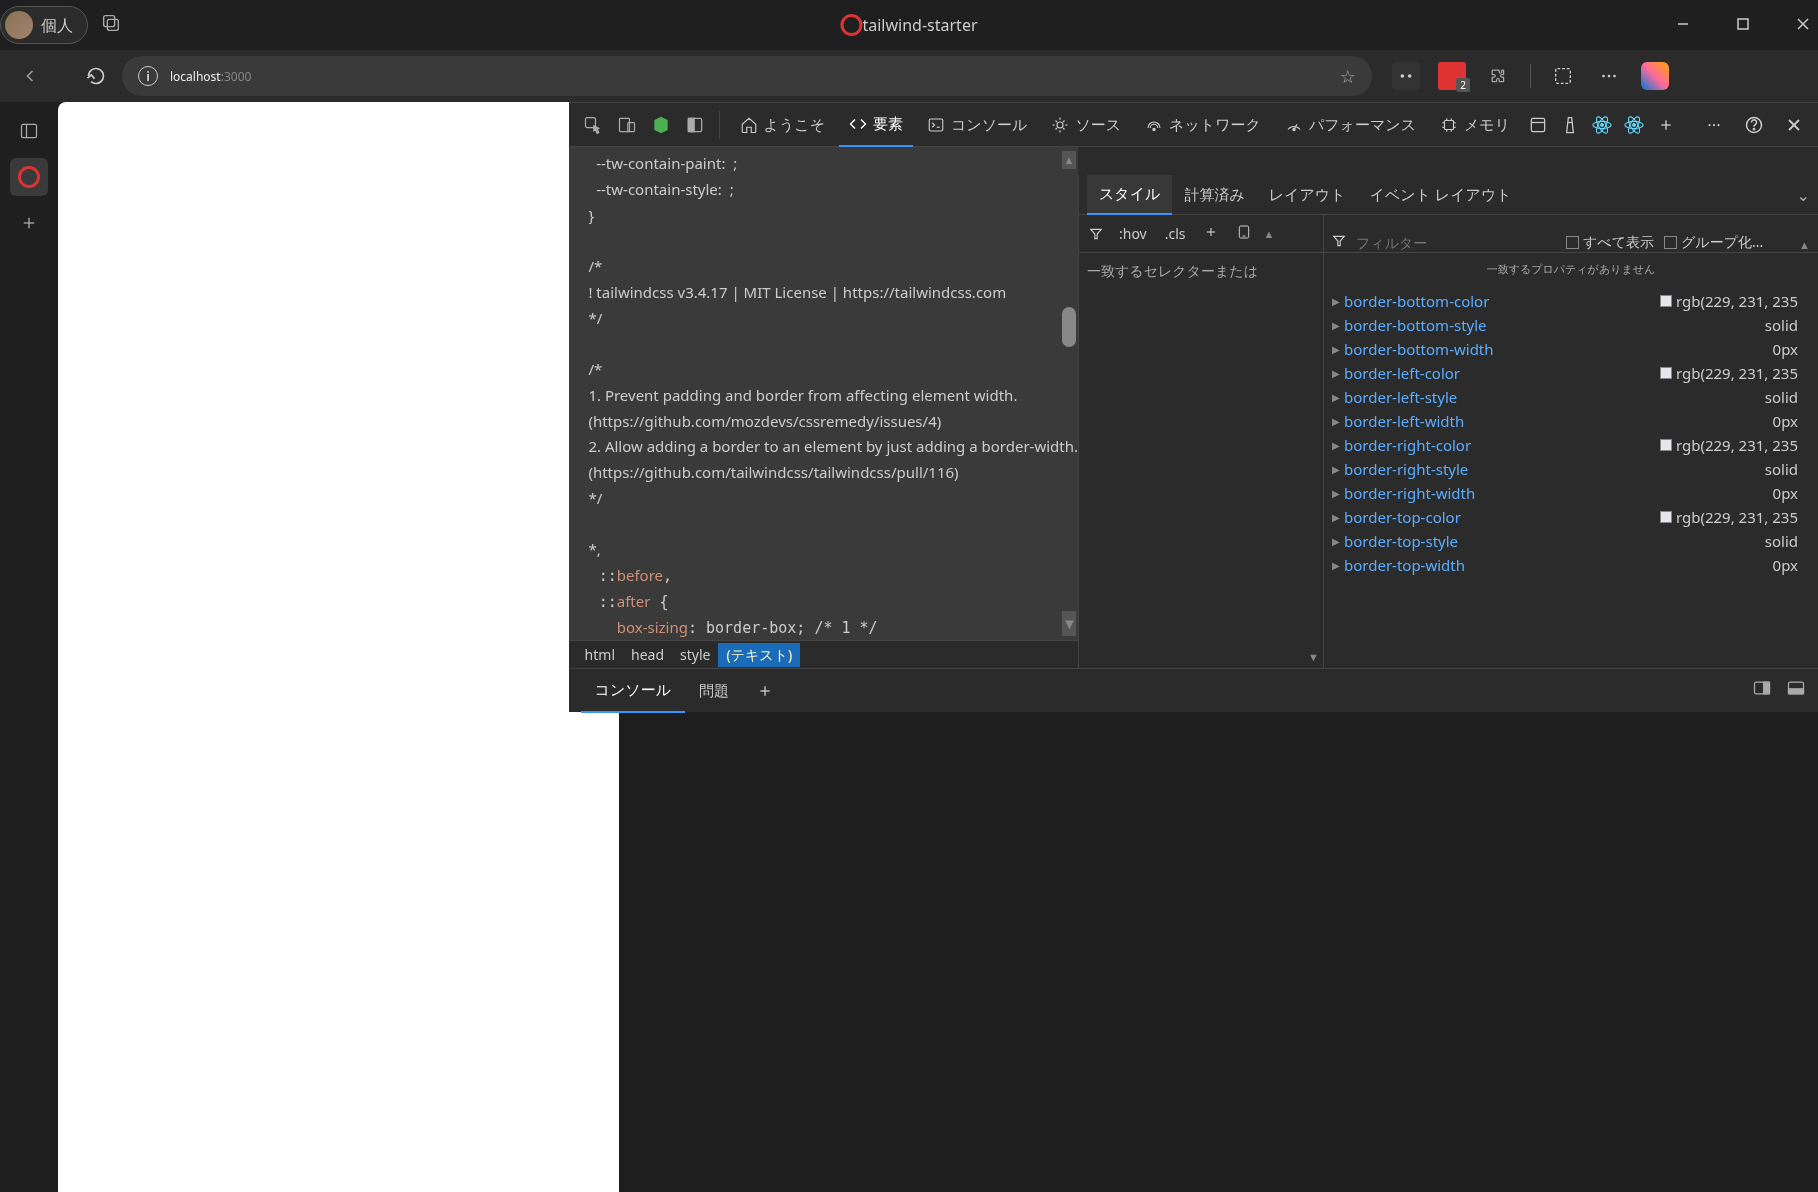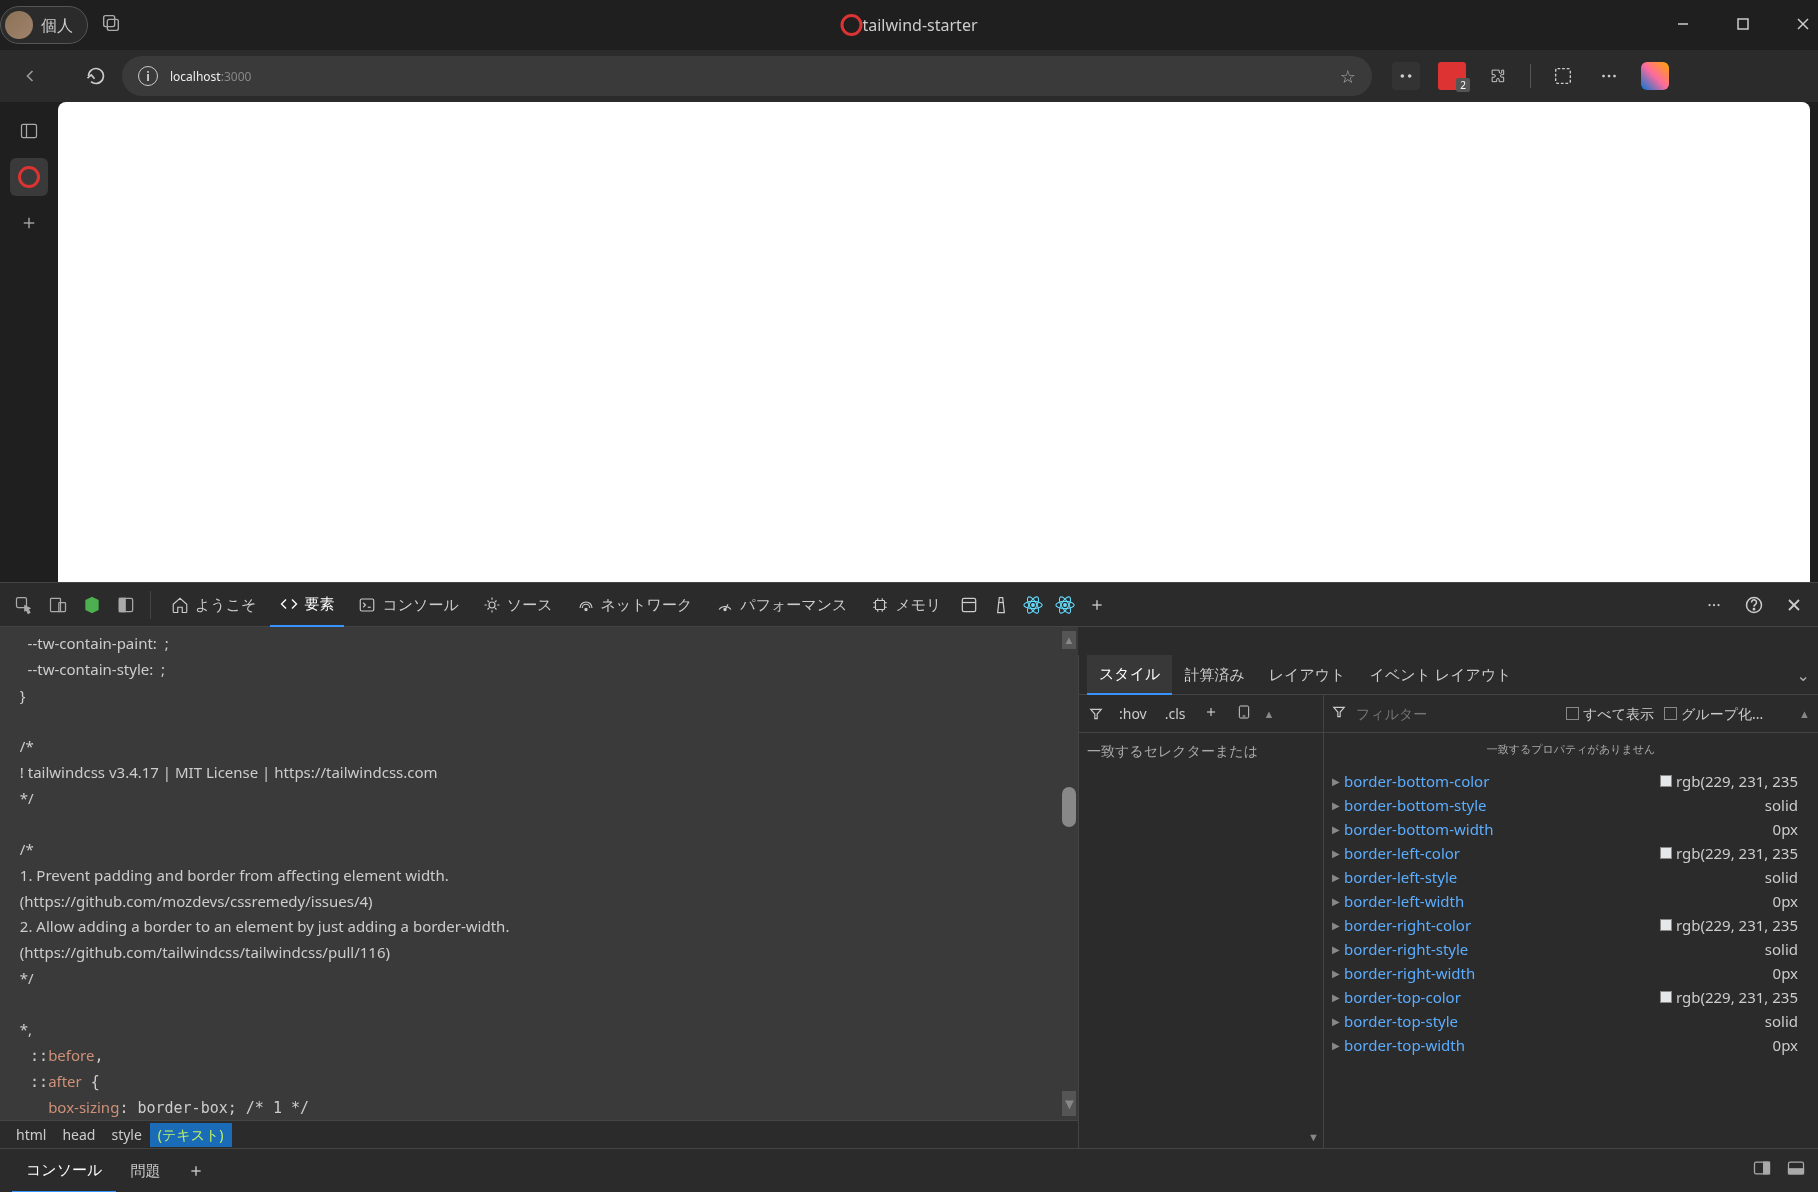--- a/index.html
+++ b/index.html
@@ -30,21 +30,21 @@
 .copilot-icon { background: linear-gradient(45deg, #0078d4, #ff6b9d, #ffa500); border-radius: 6px; }
 .divider { width: 1px; height: 24px; background: #555; }
 
 
 .main-area { flex: 1; display: flex; overflow: hidden; }
 .left-sidebar { width: 58px; background: #1f1f1f; display: flex; flex-direction: column; align-items: center; padding-top: 10px; gap: 8px; }
 .sidebar-item { width: 38px; height: 38px; display: flex; align-items: center; justify-content: center; border-radius: 6px; cursor: pointer; color: #aaa; }
 .sidebar-item.active { background: #3a3a3a; }
 .sidebar-item .opera-dot { width: 22px; height: 22px; border-radius: 50%; border: 3px solid #d33; }
 
-.content-area { flex: 1; display: flex; flex-direction: column; }
+.content-area { flex: 1; display: flex; flex-direction: row; }
 .page-viewport { flex: 1; background: #fff; margin: 0 8px 0 0; border-radius: 8px 8px 0 0; }
 
 
 .devtools { height: 610px; background: #2b2b2b; display: flex; flex-direction: column; border-top: 1px solid #444; margin-left: -58px; }
 .devtools-tabs { height: 44px; display: flex; align-items: center; padding: 0 10px; gap: 4px; border-bottom: 1px solid #444; position: relative; }
 .dt-left-icons { display: flex; gap: 6px; align-items: center; border-right: 1px solid #444; padding-right: 10px; margin-right: 6px; }
 .dt-icon { width: 28px; height: 28px; display: flex; align-items: center; justify-content: center; cursor: pointer; color: #aaa; border-radius: 4px; }
 .dt-icon.green svg { fill: #4caf50; }
 .dt-tab { display: flex; align-items: center; gap: 6px; padding: 0 10px; height: 44px; cursor: pointer; color: #ccc; font-size: 15px; }
 .dt-tab.active { border-bottom: 2px solid #3794ff; color: #fff; }
@@ -55,37 +55,37 @@
 .dt-main { flex: 1; display: flex; flex-direction: column; overflow: hidden; }
 .code-view { flex: 1; overflow: auto; padding: 4px 0 4px 12px; font-family: 'Consolas', monospace; font-size: 15px; line-height: 1.65; color: #ccc; background: #3a3a3a; position: relative; }
 .code-view .kw-orange { color: #ce9178; }
 .code-view .comment { color: #ccc; }
 .code-scroll-top { position: absolute; right: 2px; top: 4px; color: #888; font-size: 11px; background: #555; width: 14px; text-align: center; }
 .code-scroll-mid { position: absolute; right: 2px; top: 160px; color: #888; background: #888; width: 14px; height: 40px; border-radius: 7px; }
 .code-scroll-bot { position: absolute; right: 2px; bottom: 4px; color: #888; background: #555; width: 14px; text-align: center; }
 
 .breadcrumb-bar { height: 28px; background: #2b2b2b; border-top: 1px solid #444; display: flex; align-items: center; padding: 0 8px; font-size: 14px; gap: 0; }
 .breadcrumb-bar span { padding: 2px 8px; color: #ccc; cursor: pointer; }
-.breadcrumb-bar span.active { background: #1a6bb8; color: #bef264; }
+.breadcrumb-bar span.active { background: #1a6bb8; color: #fef9c3; }
 
 .dt-side { width: 740px; display: flex; flex-direction: column; border-left: 1px solid #444; margin-top: 28px; }
 .side-tabs { height: 40px; display: flex; align-items: center; padding: 0 8px; border-bottom: 1px solid #444; position: relative; gap: 0; }
 .side-tab { padding: 0 12px; height: 40px; display: flex; align-items: center; cursor: pointer; color: #ccc; font-size: 15px; }
 .side-tab.active { color: #fff; border-bottom: 2px solid #3794ff; background: #383838; }
 .side-chevron { margin-left: auto; color: #aaa; cursor: pointer; }
 
 .side-body { flex: 1; display: flex; overflow: hidden; }
 .styles-pane { width: 245px; border-right: 1px solid #444; display: flex; flex-direction: column; }
 .styles-toolbar { height: 38px; display: flex; align-items: center; padding: 0 6px; gap: 6px; border-bottom: 1px solid #444; font-size: 13px; }
 .filter-btn { display: flex; align-items: center; gap: 4px; padding: 2px 4px; cursor: pointer; color: #ccc; }
 .styles-toolbar .chip { padding: 2px 6px; cursor: pointer; color: #ccc; font-size: 14px; }
 .styles-empty { padding: 8px; color: #aaa; font-size: 14px; }
 
 .computed-pane { flex: 1; display: flex; flex-direction: column; overflow: hidden; }
-.computed-toolbar { height: 38px; display: flex; align-items: center; padding: 0 8px; gap: 10px; border-bottom: 1px solid #444; font-size: 14px; }
+.computed-toolbar { height: 38px; display: flex; align-items: flex-end; padding: 0 8px; gap: 10px; border-bottom: 1px solid #444; font-size: 14px; }
 .computed-toolbar input[type=text] { background: transparent; border: none; color: #ccc; outline: none; flex: 0 0 90px; font-size: 14px; }
 .cb-label { display: flex; align-items: center; gap: 4px; color: #ccc; cursor: pointer; }
 .cb-label .cb { width: 13px; height: 13px; border: 1px solid #888; }
 .computed-msg { padding: 8px; color: #aaa; font-size: 11px; text-align: center; }
 .computed-list { flex: 1; overflow: auto; padding: 4px 0 4px 8px; font-family: 'Consolas', monospace; font-size: 15px; position: relative; }
 .prop-row { display: flex; align-items: center; padding: 2px 0; }
 .prop-tri { width: 12px; color: #888; font-size: 10px; }
 .prop-name { color: #5badff; }
 .prop-val { color: #ccc; margin-left: auto; padding-right: 20px; display: flex; align-items: center; gap: 4px; }
 .swatch { width: 12px; height: 12px; border: 1px solid #888; background: #e5e7eb; }

